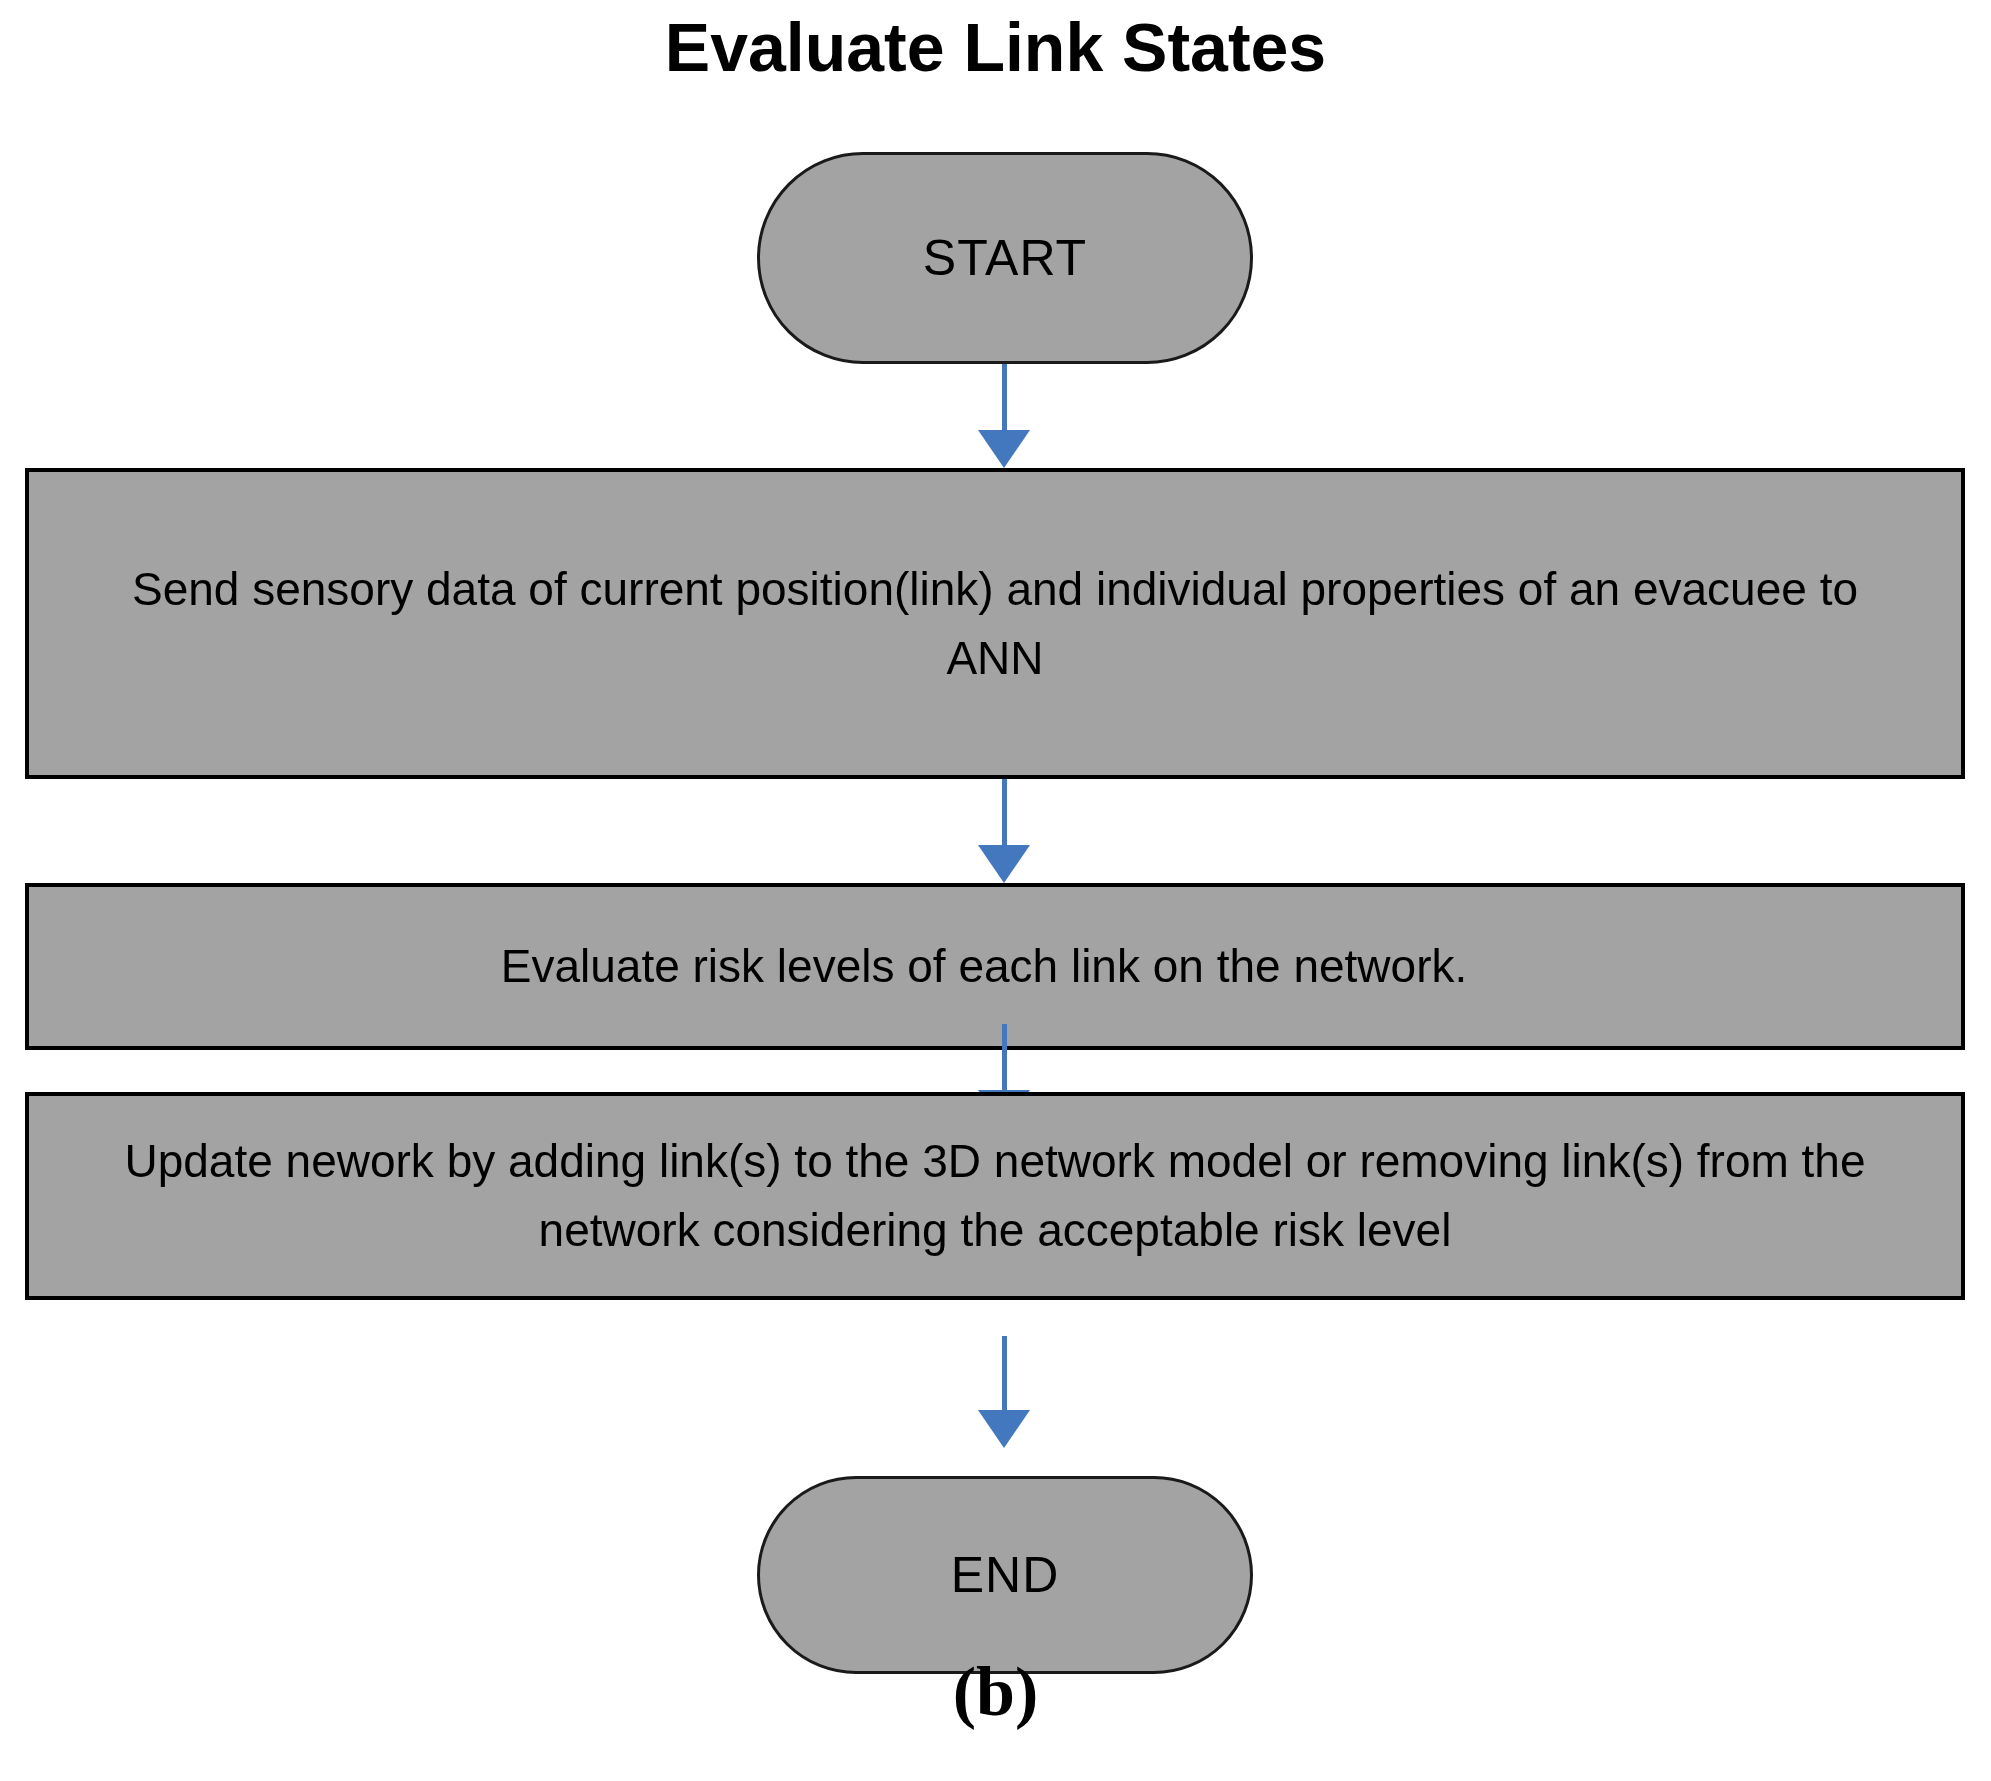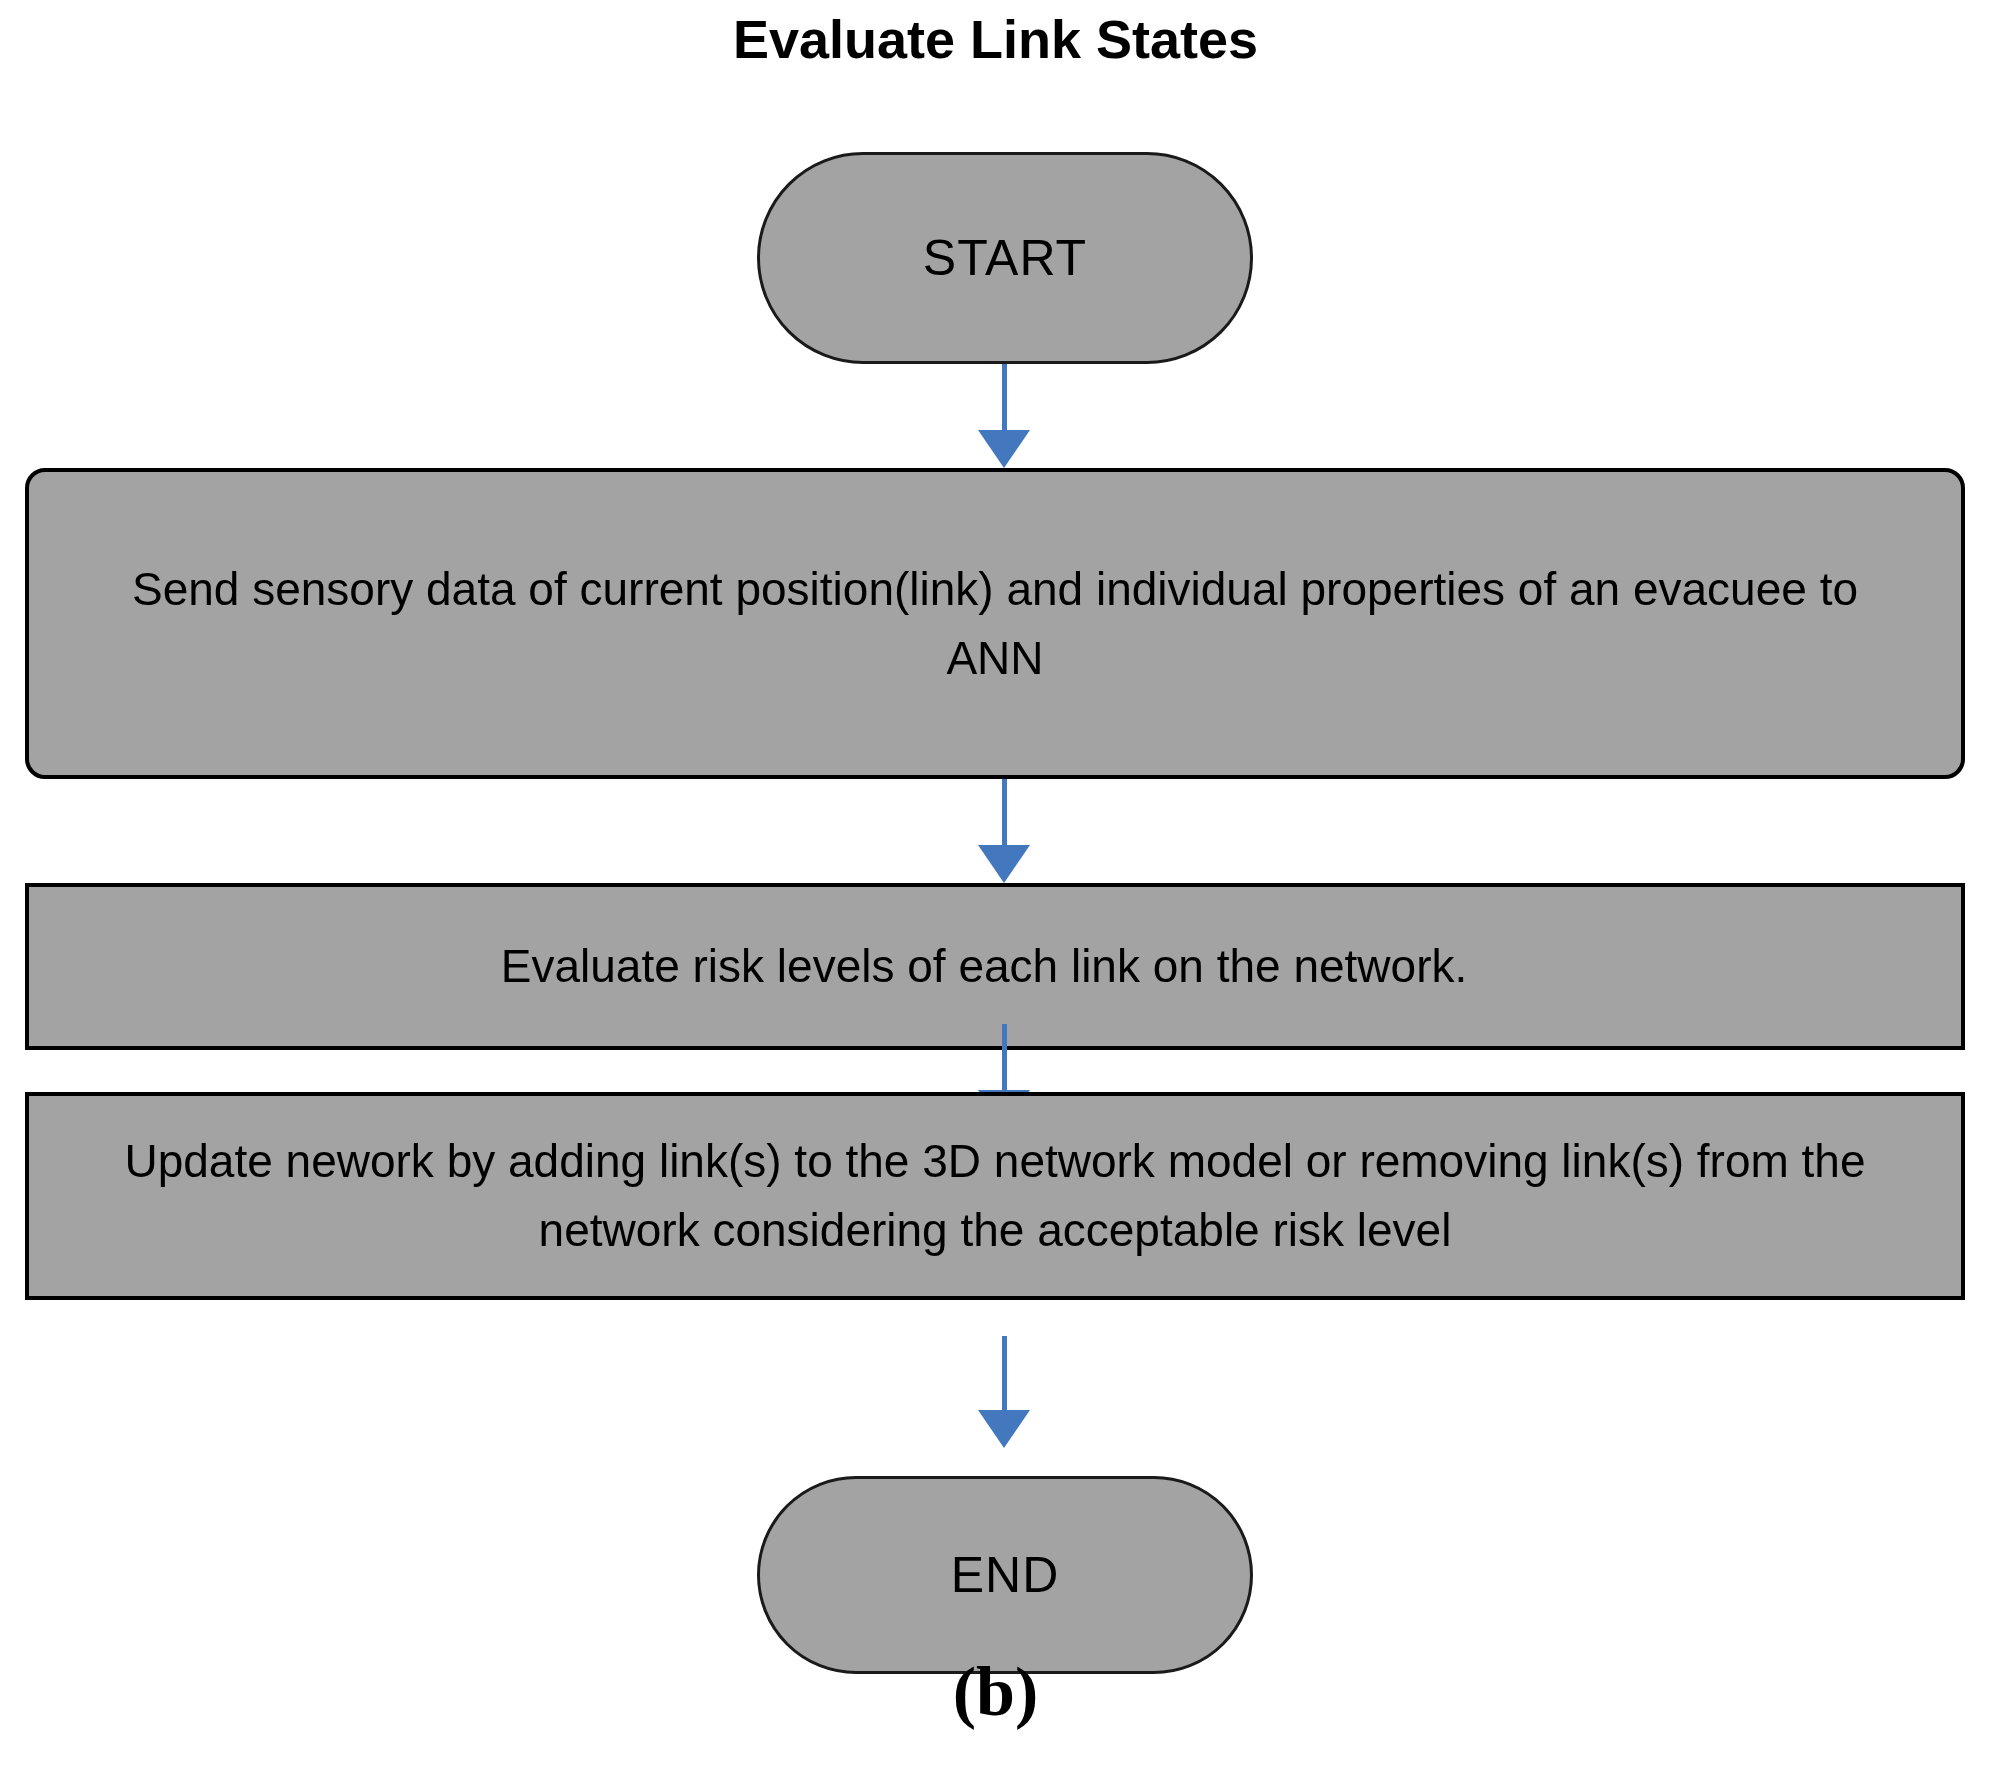--- a/index.html
+++ b/index.html
@@ -13,21 +13,21 @@
     background: #ffffff;
     overflow: hidden;
   }
 
   .diagram-title {
     position: absolute;
     top: 8px;
     left: 0;
     width: 100%;
     text-align: center;
-    font-size: 54px;
+    font-size: 68px;
     font-weight: bold;
     color: #000000;
     letter-spacing: 0px;
   }
 
   .node {
     position: absolute;
     background: #a3a3a3;
     display: flex;
     align-items: center;
@@ -47,21 +47,21 @@
   .stadium.end   { top: 1448px; height: 198px; border-radius: 99px; margin-top: 28px; }
 
   .process {
     left: 25px;
     width: 1940px;
     border: 4px solid #000000;
     font-size: 46px;
     line-height: 1.5;
     padding: 0 55px;
   }
-  .process.step-1 { top: 468px;  height: 311px; border-radius: 20px; }
+  .process.step-1 { top: 468px;  height: 311px; }
   .process.step-2 { top: 883px;  height: 167px; padding-left: 33px; }
   .process.step-3 { top: 1092px; height: 208px; }
 
   .flow-arrow {
     position: absolute;
     left: 978px;
     width: 52px;
     display: flex;
     flex-direction: column;
     align-items: center;

